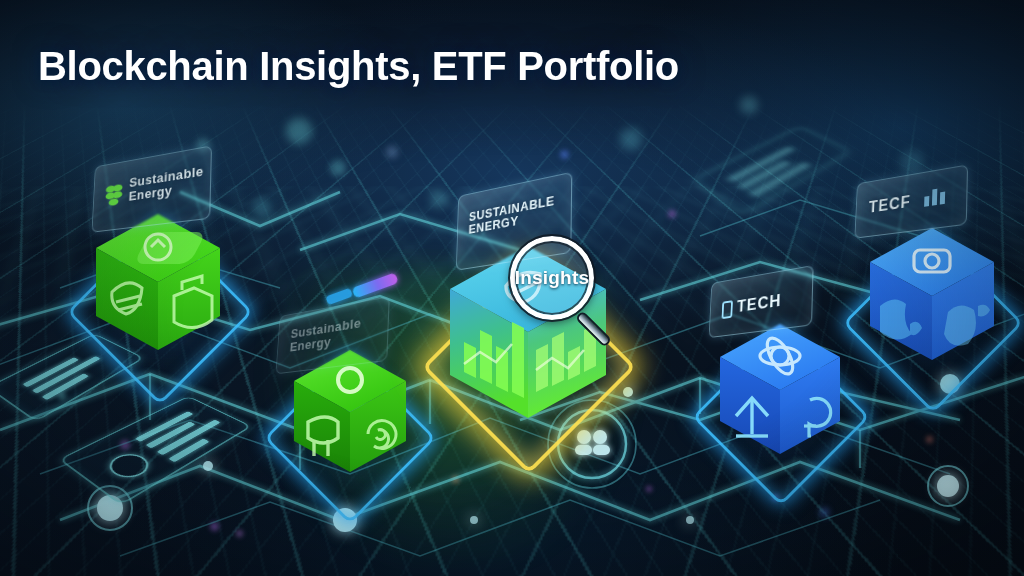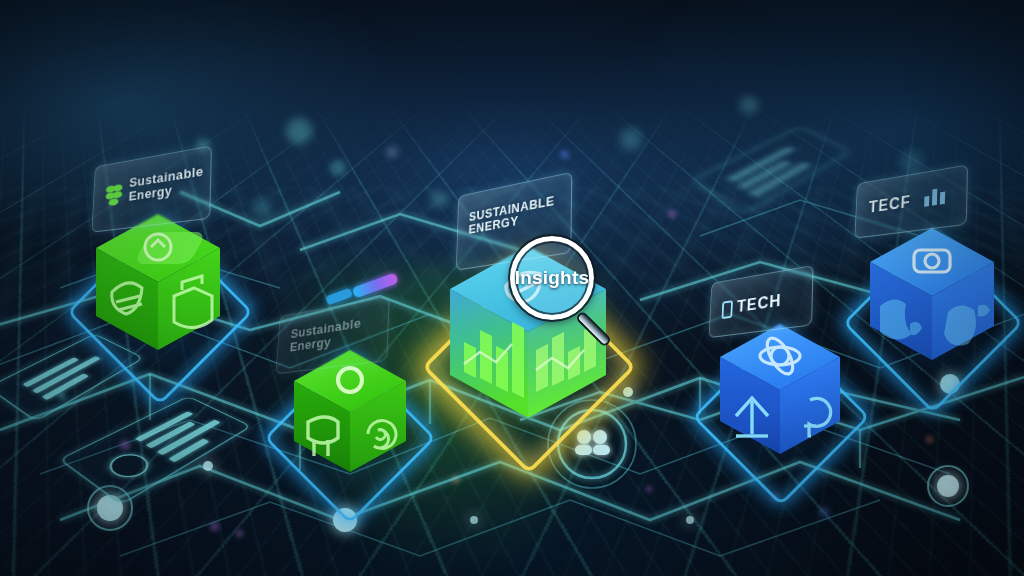--- a/index.html
+++ b/index.html
@@ -538,14 +538,15 @@
               <rect x="18" y="8" width="5" height="12"></rect>
           </g>
         </svg>
       </div>
     </div>
 
   </div>
 
   <div class="bg-dark-vig"></div>
 
+  <h1 class="title">Blockchain Insights, ETF Portfolio</h1>
 
 </div>
 
 </body></html>

